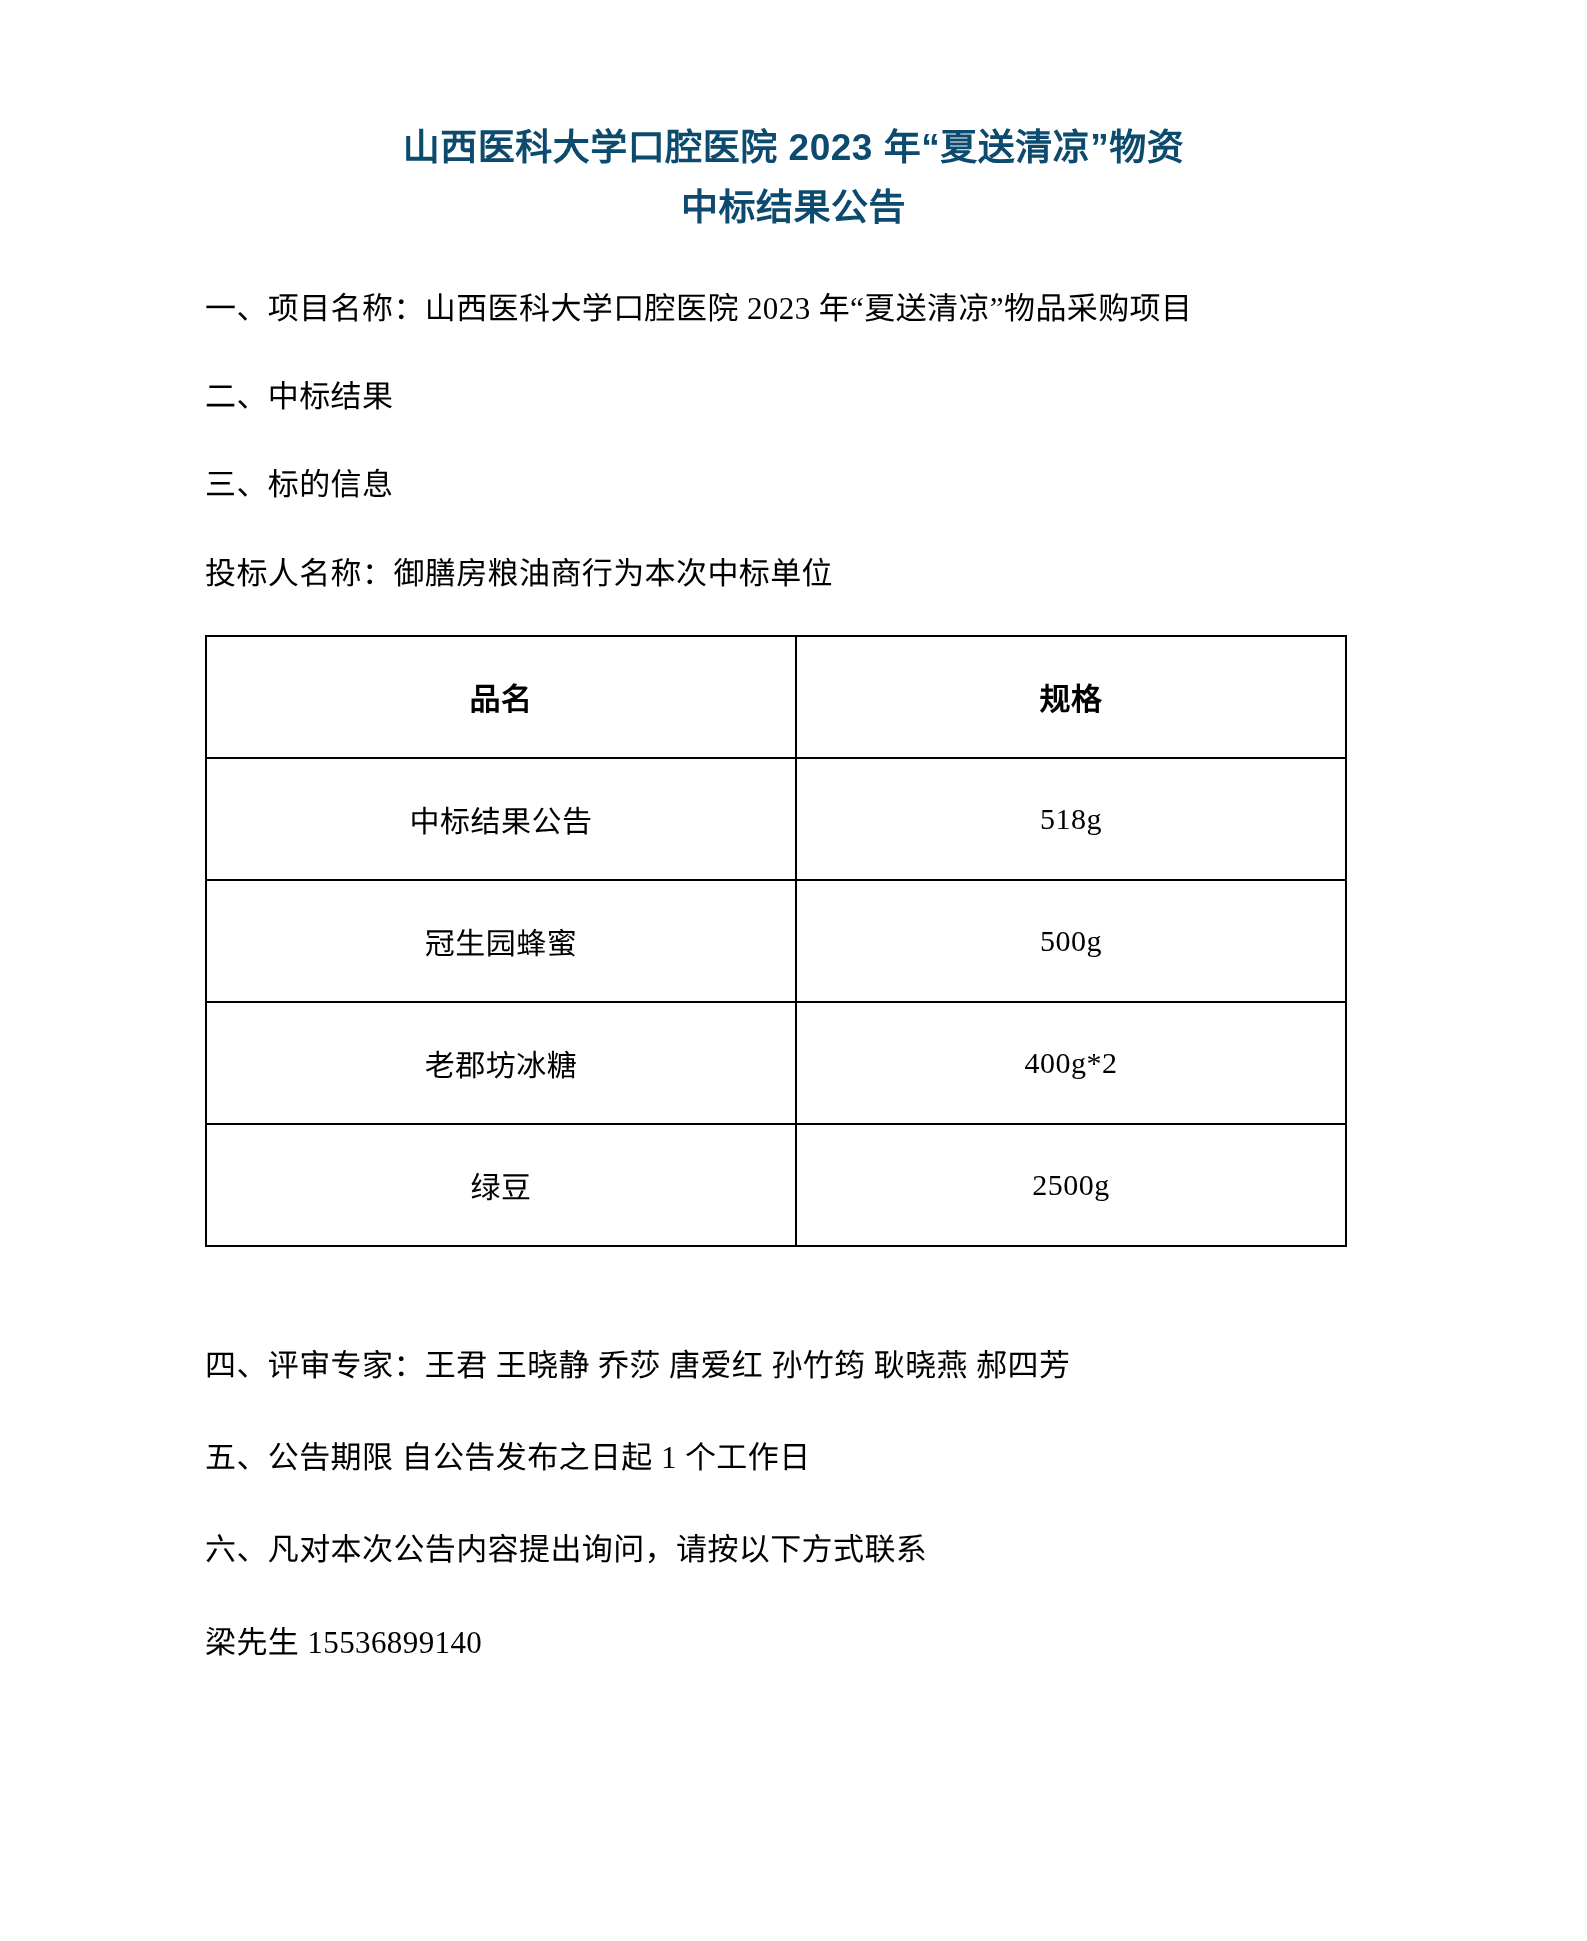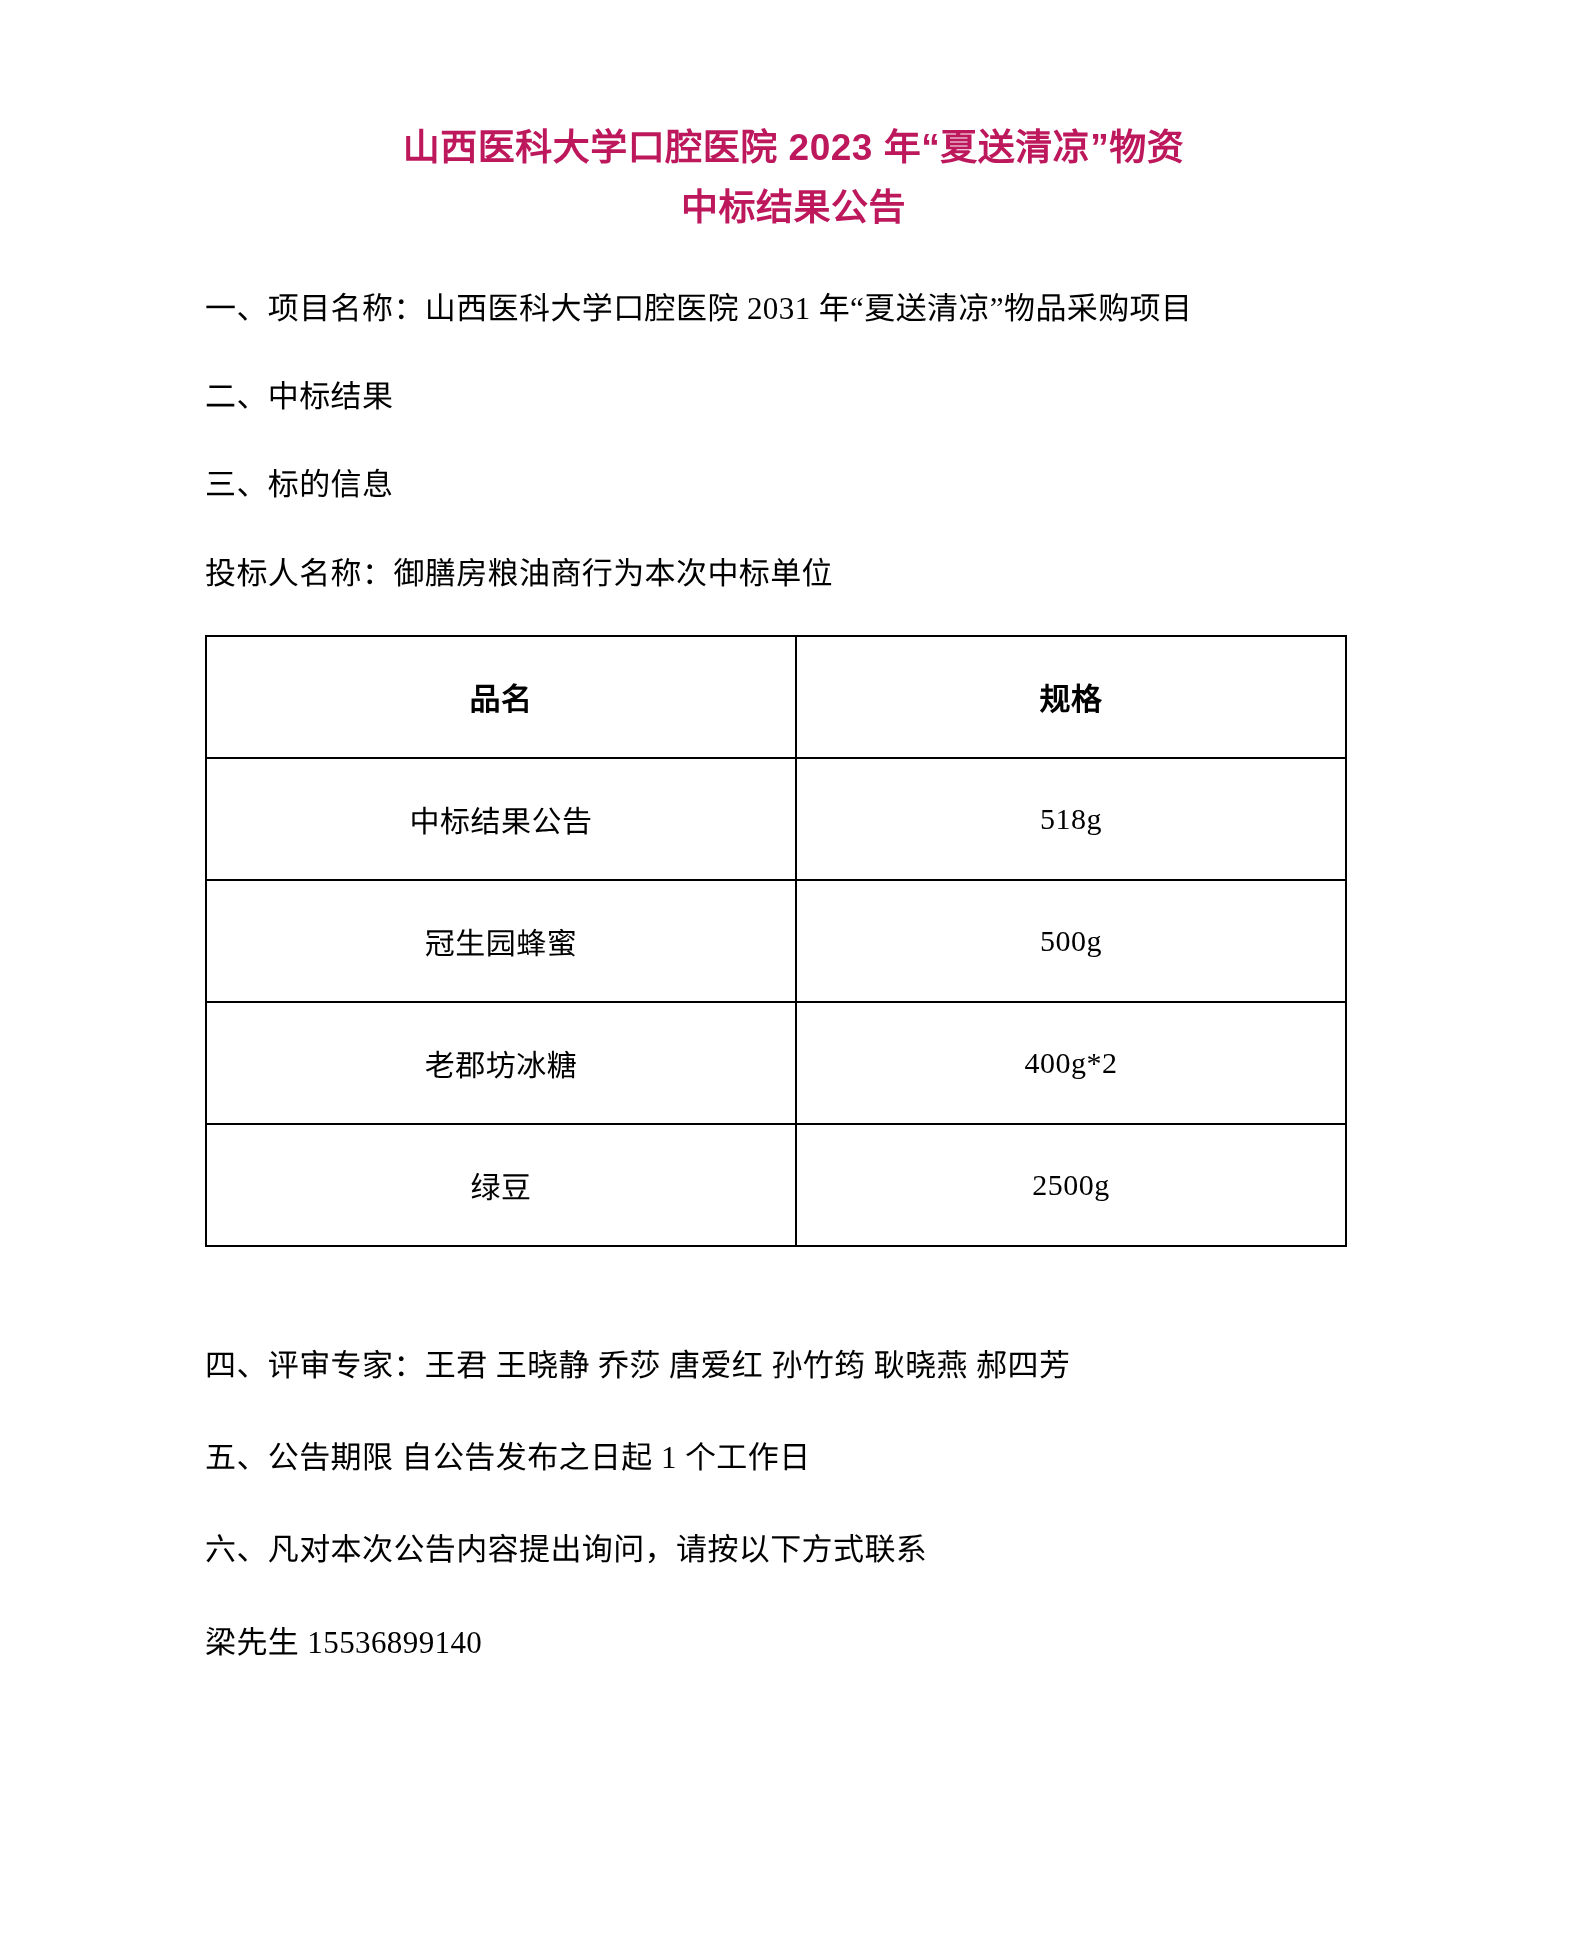--- a/index.html
+++ b/index.html
@@ -16,21 +16,21 @@
     -webkit-font-smoothing: antialiased;
   }
   .page {
     width: 1587px;
     min-height: 1941px;
     box-sizing: border-box;
     padding: 118px 150px 60px 150px;
     position: relative;
   }
   .doc-title {
-    color: #be185d;
+    color: #0c4a6e;
     font-family: "Liberation Sans", "DejaVu Sans", sans-serif;
     font-weight: bold;
     font-size: 37px;
     line-height: 1.62;
     text-align: center;
     letter-spacing: 0.5px;
     margin: 0 0 44px 0;
   }
   .doc-title .line {
     display: block;
@@ -75,21 +75,21 @@
 </head>
 <body>
 
 <div class="page">
 
   <h1 class="doc-title">
     <span class="line">山西医科大学口腔医院 2023 年“夏送清凉”物资</span>
     <span class="line">中标结果公告</span>
   </h1>
 
-  <p class="para">一、项目名称：山西医科大学口腔医院 2031 年“夏送清凉”物品采购项目</p>
+  <p class="para">一、项目名称：山西医科大学口腔医院 2023 年“夏送清凉”物品采购项目</p>
 
   <p class="para">二、中标结果</p>
 
   <p class="para">三、标的信息</p>
 
   <p class="para">投标人名称：御膳房粮油商行为本次中标单位</p>
 
   <table class="goods">
     <colgroup>
         <col class="c1">

